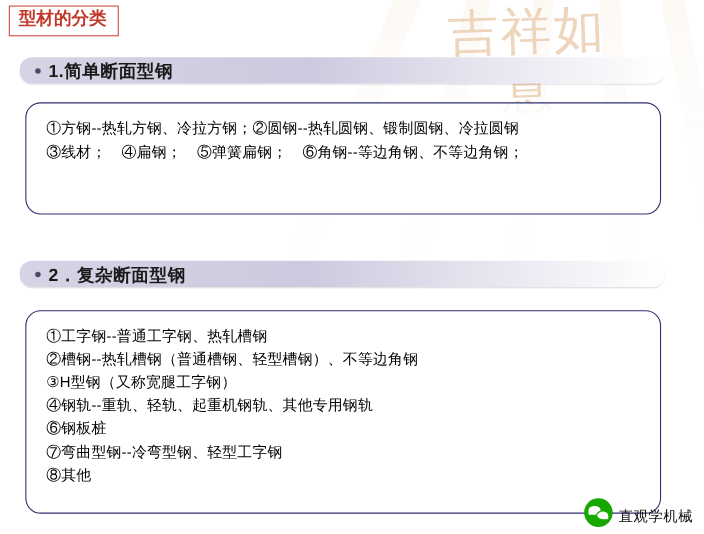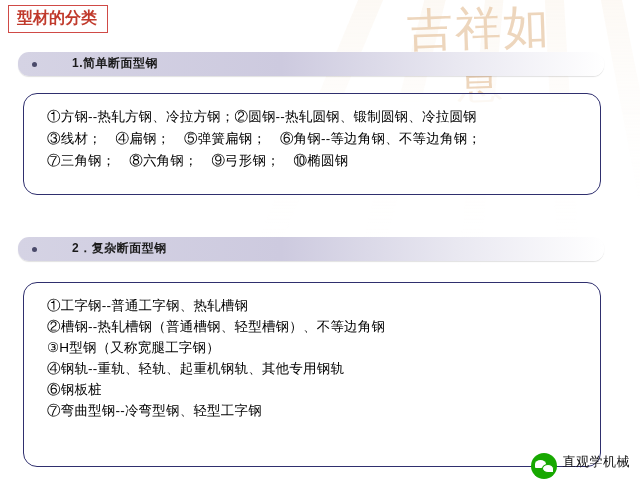--- a/index.html
+++ b/index.html
@@ -80,60 +80,59 @@
     top: 10px;
     width: 5px;
     height: 5px;
     background: #4a4a6a;
     border-radius: 50%;
   }
   .sec-head .txt {
     position: absolute;
     left: 26px;
     top: 3px;
-    font-size: 12px;
+    font-size: 16px;
     font-weight: bold;
     color: #1a1a1a;
     letter-spacing: 0.5px;
-    margin-left: 28px;
   }
   #sec1 { top: 52px; }
   #sec2 { top: 237px; text-align: right; }
 
   
   .content-box {
     position: absolute;
     left: 23px;
     width: 578px;
     border: 1px solid #2f2f6e;
     border-radius: 14px;
     background: rgba(255,255,255,0.82);
     box-sizing: border-box;
-    padding: 12px 14px 10px 23px;
+    padding: 12px 14px 10px 18px;
     z-index: 3;
   }
   #box1 { top: 93px; height: 102px; }
   #box2 { top: 282px; height: 185px; }
 
   .line {
     font-size: 13.5px;
     line-height: 22px;
     color: #000000;
     white-space: nowrap;
     letter-spacing: 0.2px;
   }
   #box2 .line { line-height: 21px; }
 
   
   .footer-wm {
     position: absolute;
     right: 10px;
     bottom: 6px;
     display: flex;
-    align-items: flex-start;
+    align-items: flex-end;
     gap: 6px;
     z-index: 6;
   }
   .wm-logo {
     width: 26px;
     height: 26px;
     border-radius: 50%;
     background: #17a800;
     position: relative;
   }
@@ -191,33 +190,33 @@
 </div>
 
 <div class="sec-head" id="sec1">
   <span class="bullet"></span>
   <span class="txt">1.简单断面型钢</span>
 </div>
 
 <div class="content-box" id="box1">
   <div class="line">①方钢--热轧方钢、冷拉方钢；②圆钢--热轧圆钢、锻制圆钢、冷拉圆钢</div>
   <div class="line">③线材；　④扁钢；　⑤弹簧扁钢；　⑥角钢--等边角钢、不等边角钢；</div>
-  <div class="line">⑦三角钢；　⑧六角钢；　⑨弓形钢；　⑩椭圆钢</div>
 </div>
 
 <div class="sec-head" id="sec2">
   <span class="bullet"></span>
   <span class="txt">2．复杂断面型钢</span>
 </div>
 
 <div class="content-box" id="box2">
   <div class="line">①工字钢--普通工字钢、热轧槽钢</div>
   <div class="line">②槽钢--热轧槽钢（普通槽钢、轻型槽钢）、不等边角钢</div>
   <div class="line">③H型钢（又称宽腿工字钢）</div>
   <div class="line">④钢轨--重轨、轻轨、起重机钢轨、其他专用钢轨</div>
   <div class="line">⑥钢板桩</div>
   <div class="line">⑦弯曲型钢--冷弯型钢、轻型工字钢</div>
+  <div class="line">⑧其他</div>
 </div>
 
 <div class="footer-wm">
   <span class="wm-logo"></span>
   <span class="wm-text">直观学机械</span>
 </div>
 
 </body></html>

